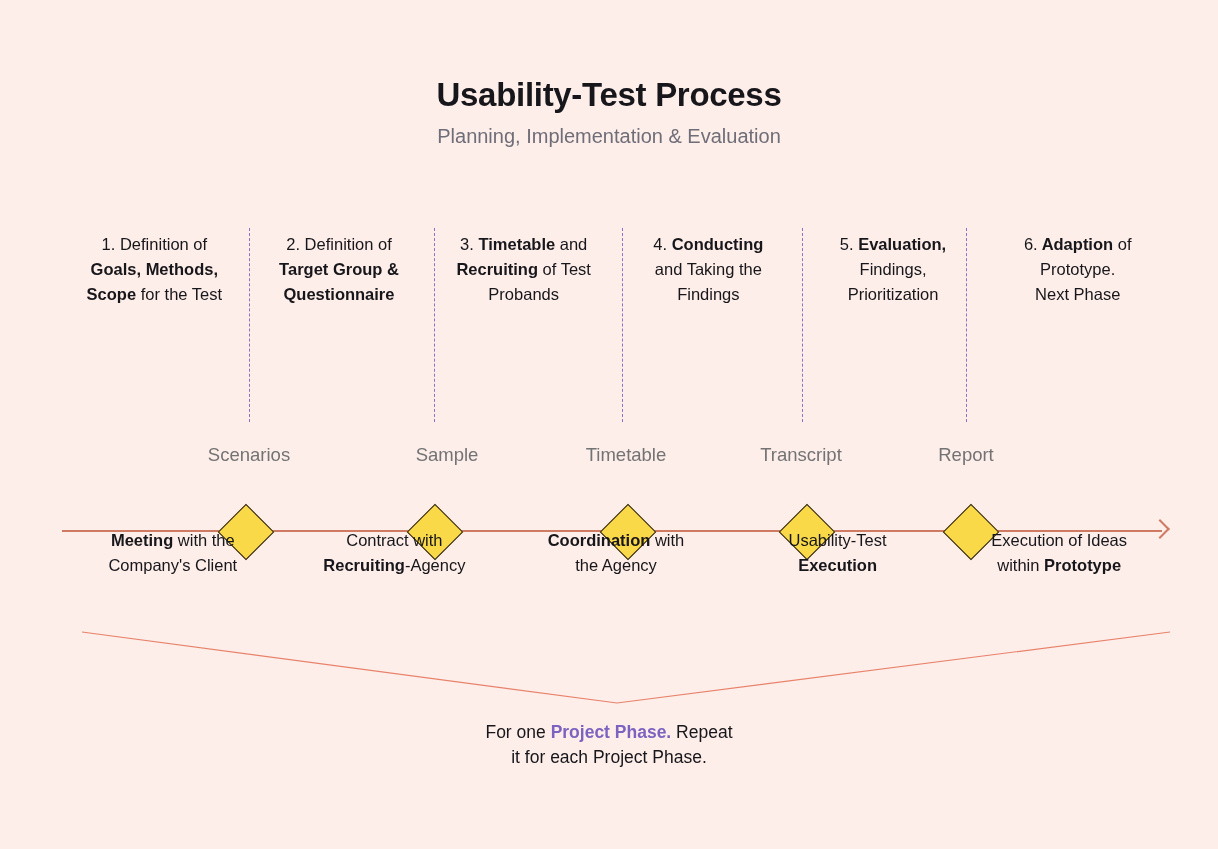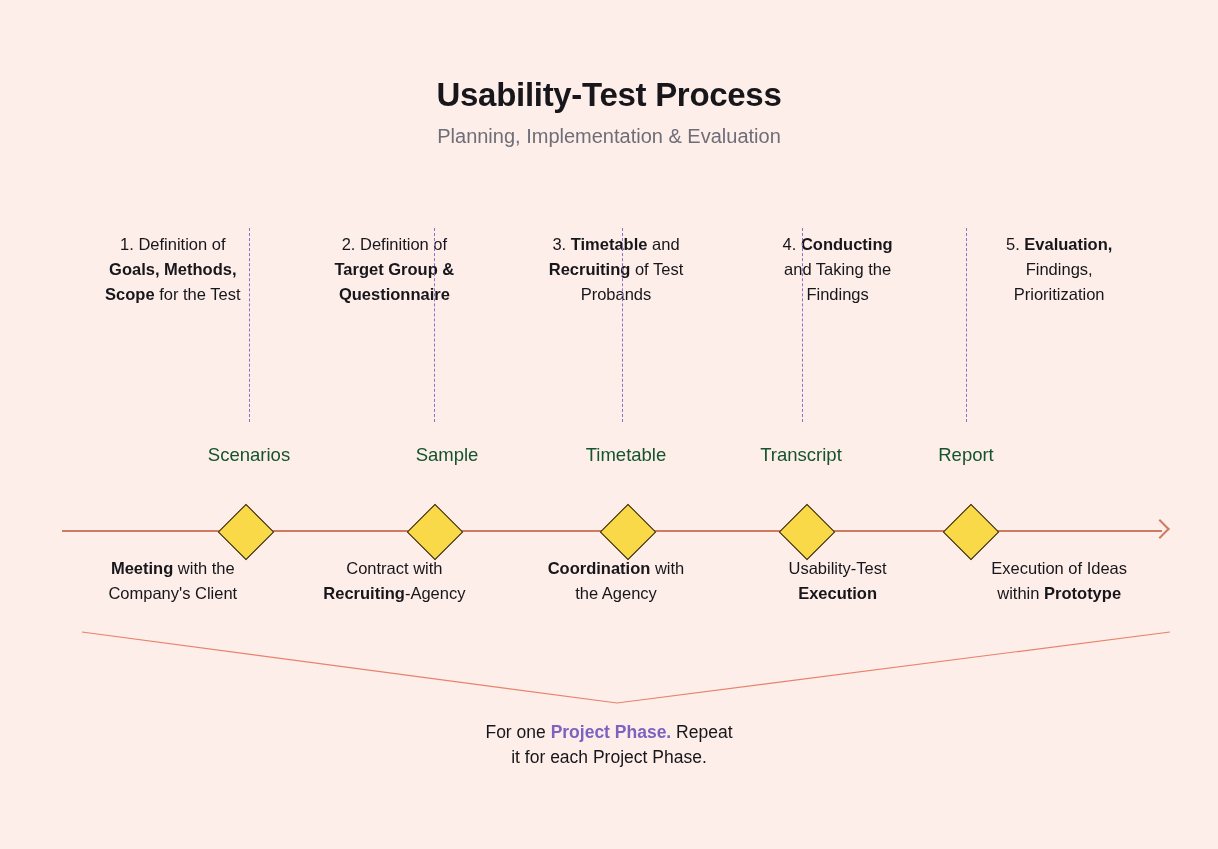--- a/index.html
+++ b/index.html
@@ -72,21 +72,21 @@
     height: 194px;
     border-left: 1.4px dashed #8b72c4;
   }
 
   
   .deliverable {
     position: absolute;
     top: 444px;
     transform: translateX(-50%);
     font-size: 18.5px;
-    color: #14532d;
+    color: #737373;
     white-space: nowrap;
   }
 
   
   .timeline-line {
     position: absolute;
     left: 62px;
     top: 530px;
     width: 1100px;
     height: 2px;
@@ -110,21 +110,21 @@
     margin-left: -19px;
     margin-top: -19px;
     background: #fad949;
     border: 1.6px solid #2b2118;
     transform: rotate(45deg);
   }
 
   
   .bottom-band {
     position: absolute;
-    top: 556px;
+    top: 528px;
     left: 62px;
     width: 1108px;
     display: flex;
   }
   .bottom-col {
     flex: 1 1 0;
     text-align: center;
     padding: 0 4px;
     box-sizing: border-box;
   }
@@ -197,20 +197,27 @@
         <span>4.</span><b> Conducting</b><br>
         <span>and Taking the</span><br>
         <span>Findings</span>
       </div>
     </div>
     <div class="phase-col">
       <div class="phase-text">
         <span>5.</span><b> Evaluation,</b><br>
         <span>Findings,</span><br>
         <span>Prioritization</span>
+      </div>
+    </div>
+    <div class="phase-col">
+      <div class="phase-text">
+        <span>6.</span><b> Adaption</b><span> of</span><br>
+        <span>Prototype.</span><br>
+        <span>Next Phase</span>
       </div>
     </div>
   </div>
 
   <div class="divider" style="left:249px"></div>
   <div class="divider" style="left:434px"></div>
   <div class="divider" style="left:622px"></div>
   <div class="divider" style="left:802px"></div>
   <div class="divider" style="left:966px"></div>
 

